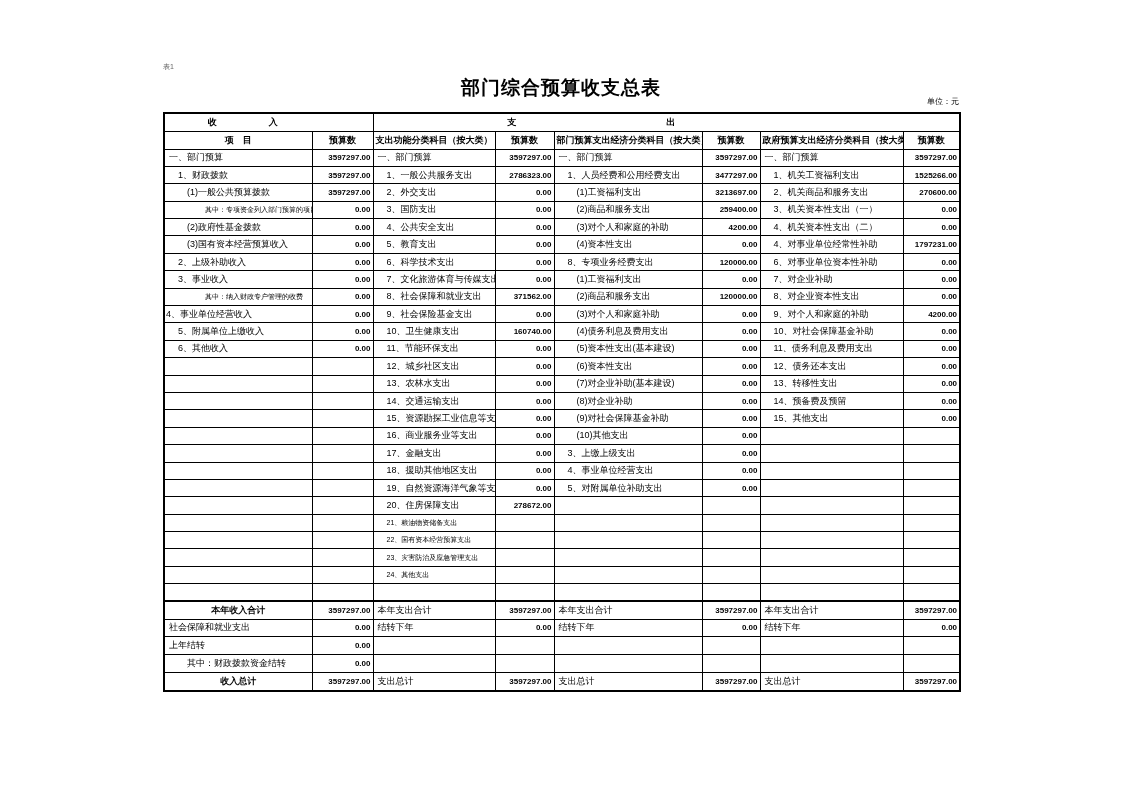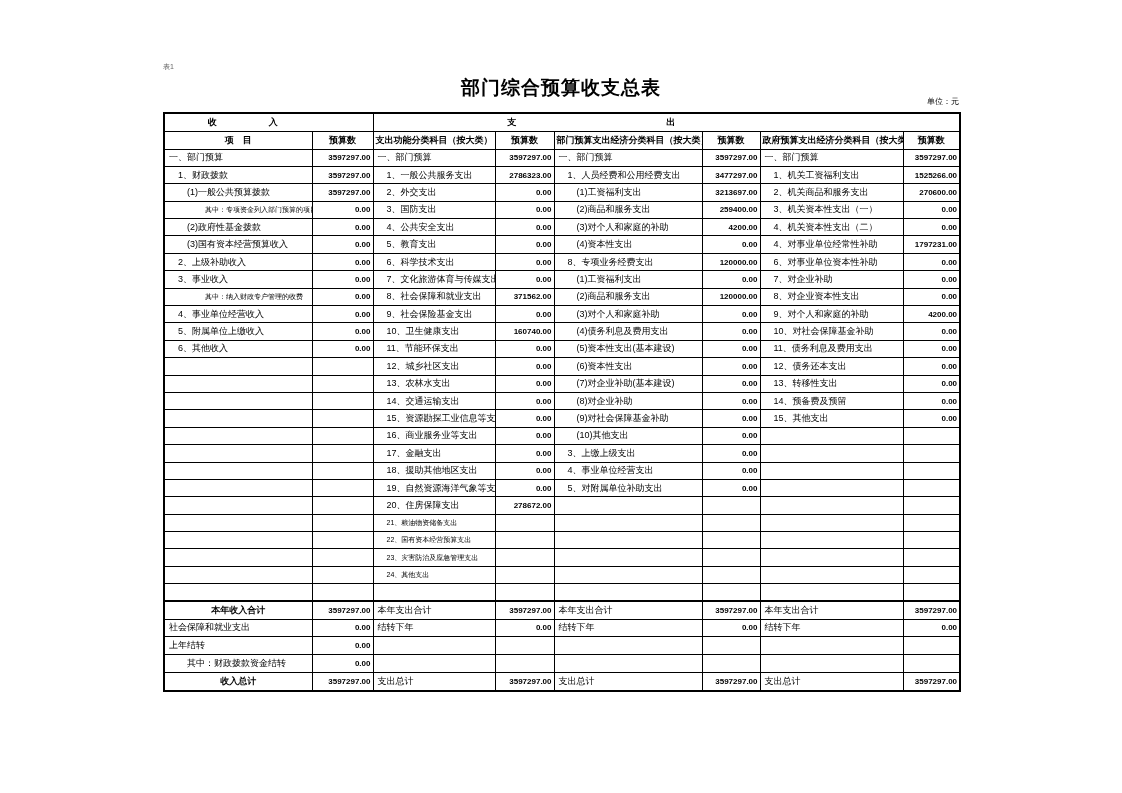--- a/index.html
+++ b/index.html
@@ -154,21 +154,21 @@
         <td class="lbl sm" style="padding-left: 40px;">其中：纳入财政专户管理的收费</td>
         <td class="val">0.00</td>
         <td class="lbl divl" style="padding-left: 13px;">8、社会保障和就业支出</td>
         <td class="val">371562.00</td>
         <td class="lbl" style="padding-left: 22px;">(2)商品和服务支出</td>
         <td class="val">120000.00</td>
         <td class="lbl" style="padding-left: 13px;">8、对企业资本性支出</td>
         <td class="val">0.00</td>
       </tr>
       <tr>
-        <td class="lbl" style="padding-left: 13px; margin-top: 32px;">4、事业单位经营收入</td>
+        <td class="lbl" style="padding-left: 1px; margin-top: 32px;">4、事业单位经营收入</td>
         <td class="val">0.00</td>
         <td class="lbl divl" style="padding-left: 13px;">9、社会保险基金支出</td>
         <td class="val">0.00</td>
         <td class="lbl" style="padding-left: 22px;">(3)对个人和家庭补助</td>
         <td class="val">0.00</td>
         <td class="lbl" style="padding-left: 13px;">9、对个人和家庭的补助</td>
         <td class="val">4200.00</td>
       </tr>
       <tr>
         <td class="lbl" style="padding-left: 13px;">5、附属单位上缴收入</td>

